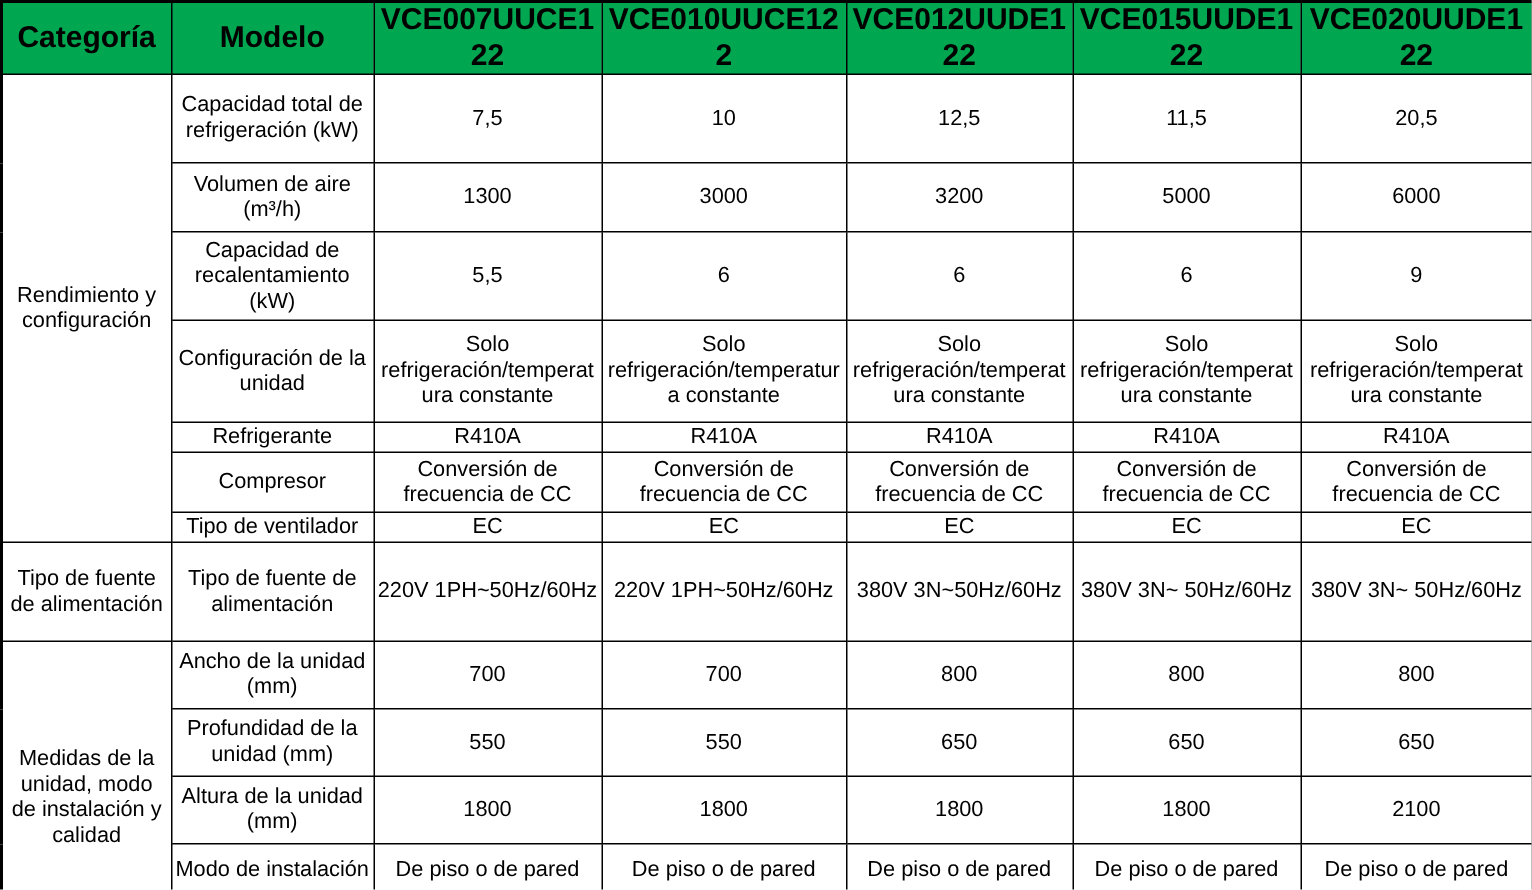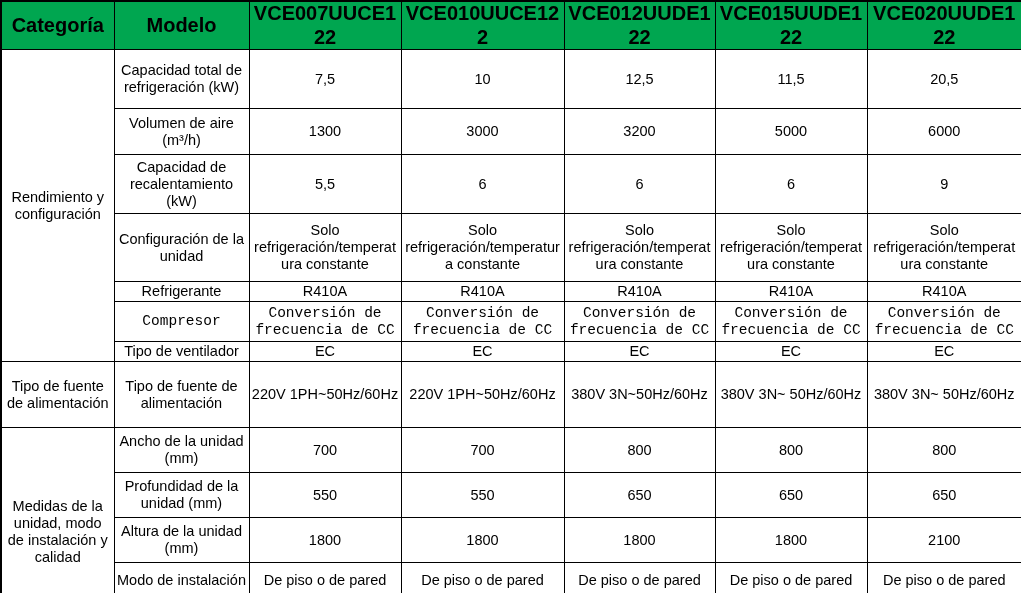--- a/index.html
+++ b/index.html
@@ -58,21 +58,21 @@
   td.param-cell {
     font-size: 14.5px;
   }
   td.value-cell {
     font-size: 14.5px;
   }
   .r-tall    { height: 59px; }
   .r-mid     { height: 46px; }
   .r-short   { height: 19px; margin-top: 15px; }
   .r-cfg     { height: 68px; }
-  .r-comp    { height: 40px; font-family: Liberation Mono, monospace; }
+  .r-comp    { height: 40px; }
   .r-pwr     { height: 66px; }
   .r-dim     { height: 45px; }
   .r-inst    { height: 36px; }
   .r-env     { height: 37px; }
 </style>
 </head>
 <body>
 
 <table id="spec-table">
   <colgroup>

